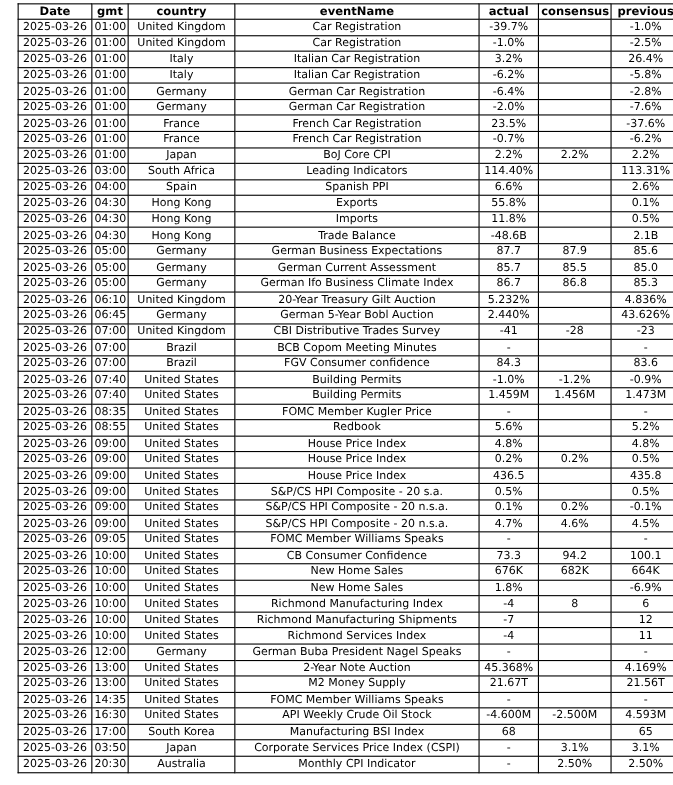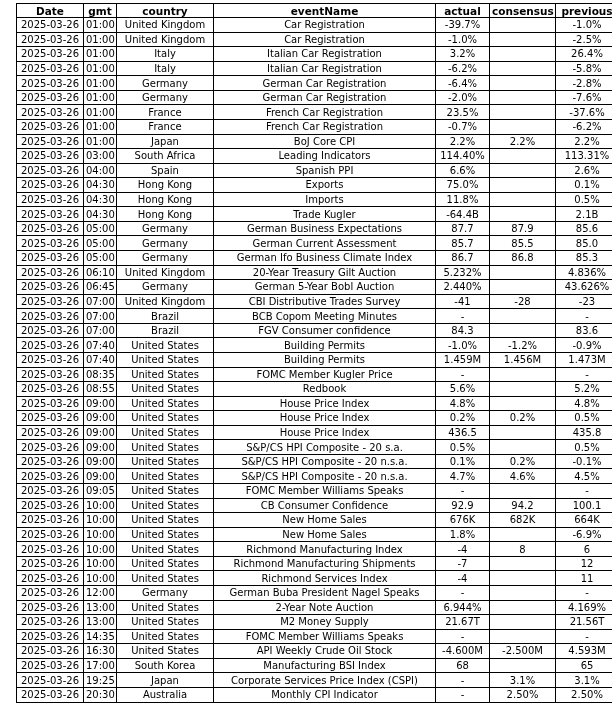--- a/index.html
+++ b/index.html
@@ -174,39 +174,39 @@
           <td>Spanish PPI</td>
           <td>6.6%</td>
           <td></td>
           <td>2.6%</td>
         </tr>
         <tr>
           <td>2025-03-26</td>
           <td>04:30</td>
           <td>Hong Kong</td>
           <td>Exports</td>
-          <td>75.0%</td>
+          <td>55.8%</td>
           <td></td>
           <td>0.1%</td>
         </tr>
         <tr>
           <td>2025-03-26</td>
           <td>04:30</td>
           <td>Hong Kong</td>
           <td>Imports</td>
           <td>11.8%</td>
           <td></td>
           <td>0.5%</td>
         </tr>
         <tr>
           <td>2025-03-26</td>
           <td>04:30</td>
           <td>Hong Kong</td>
-          <td>Trade Kugler</td>
-          <td>-64.4B</td>
+          <td>Trade Balance</td>
+          <td>-48.6B</td>
           <td></td>
           <td>2.1B</td>
         </tr>
         <tr>
           <td>2025-03-26</td>
           <td>05:00</td>
           <td>Germany</td>
           <td>German Business Expectations</td>
           <td>87.7</td>
           <td>87.9</td>
@@ -372,21 +372,21 @@
           <td>FOMC Member Williams Speaks</td>
           <td>-</td>
           <td></td>
           <td>-</td>
         </tr>
         <tr>
           <td>2025-03-26</td>
           <td>10:00</td>
           <td>United States</td>
           <td>CB Consumer Confidence</td>
-          <td>92.9</td>
+          <td>73.3</td>
           <td>94.2</td>
           <td>100.1</td>
         </tr>
         <tr>
           <td>2025-03-26</td>
           <td>10:00</td>
           <td>United States</td>
           <td>New Home Sales</td>
           <td>676K</td>
           <td>682K</td>
@@ -435,21 +435,21 @@
           <td>German Buba President Nagel Speaks</td>
           <td>-</td>
           <td></td>
           <td>-</td>
         </tr>
         <tr>
           <td>2025-03-26</td>
           <td>13:00</td>
           <td>United States</td>
           <td>2-Year Note Auction</td>
-          <td>6.944%</td>
+          <td>45.368%</td>
           <td></td>
           <td>4.169%</td>
         </tr>
         <tr>
           <td>2025-03-26</td>
           <td>13:00</td>
           <td>United States</td>
           <td>M2 Money Supply</td>
           <td>21.67T</td>
           <td></td>
@@ -477,21 +477,21 @@
           <td>2025-03-26</td>
           <td>17:00</td>
           <td>South Korea</td>
           <td>Manufacturing BSI Index</td>
           <td>68</td>
           <td></td>
           <td>65</td>
         </tr>
         <tr>
           <td>2025-03-26</td>
-          <td>19:25</td>
+          <td>03:50</td>
           <td>Japan</td>
           <td>Corporate Services Price Index (CSPI)</td>
           <td>-</td>
           <td>3.1%</td>
           <td>3.1%</td>
         </tr>
         <tr>
           <td>2025-03-26</td>
           <td>20:30</td>
           <td>Australia</td>

